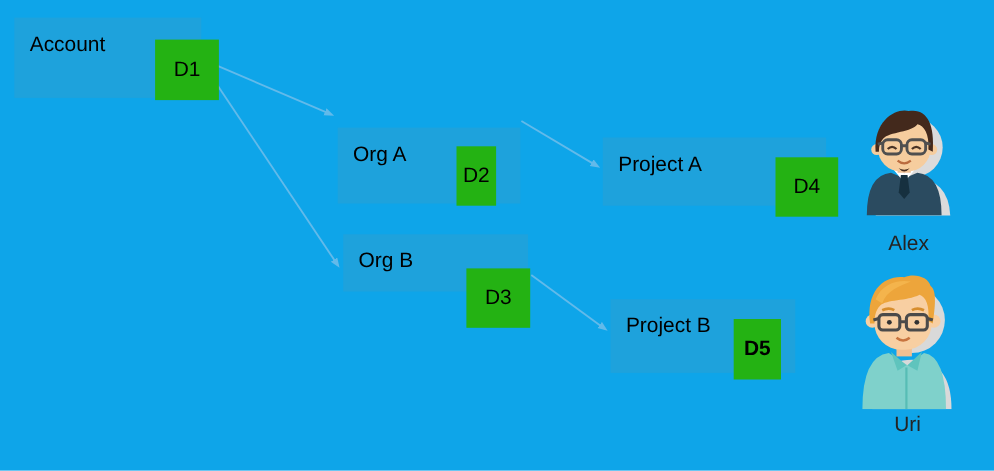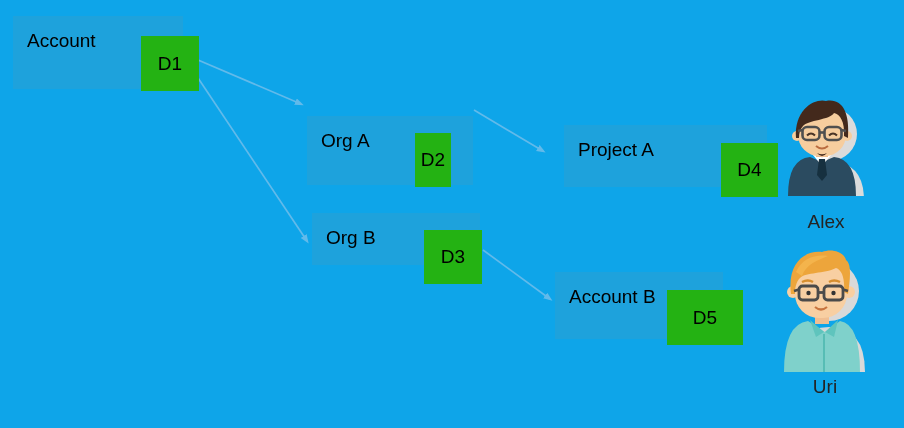--- a/index.html
+++ b/index.html
@@ -36,25 +36,25 @@
     font-size: 19px;
     color: #000;
   }
 
   
   .node-account   { left: 13px;  top: 16px;  width: 170px; height: 73px; }
   .node-account .badge   { left: 112px; top: 20px; width: 58px; height: 55px; margin-left: 16px; }
   .node-org-a     { left: 307px; top: 73px;  width: 166px; height: 69px; margin-top: 43px; }
   .node-org-a .badge     { left: 108px; top: 17px; width: 36px; height: 54px; }
   .node-org-b     { left: 312px; top: 213px; width: 168px; height: 52px; }
-  .node-org-b .badge     { left: 112px; top: 17px; width: 58px; height: 54px; }
-  .node-project-a { left: 564px; top: 125px; width: 167px; height: 62px; padding-left: 36px; }
+  .node-org-b .badge     { left: 112px; top: 31px; width: 58px; height: 54px; }
+  .node-project-a { left: 548px; top: 125px; width: 167px; height: 62px; padding-left: 36px; }
   .node-project-a .badge { left: 112px; top: 18px; width: 57px; height: 54px; margin-left: 45px; }
   .node-project-b { left: 555px; top: 272px; width: 168px; height: 67px; }
-  .node-project-b .badge { left: 112px; top: 18px; width: 76px; height: 55px; }
+  .node-project-b .badge { left: 112px; top: 18px; width: 43px; height: 55px; font-weight: bold; }
 
   .user-card { position: absolute; text-align: center; }
   .user-card.alex { left: 786px; top: 96px;  width: 80px; }
   .user-card.uri  { left: 782px; top: 246px; width: 86px; }
   .user-name {
     margin-top: 15px;
     font-size: 19px;
     color: #242424;
   }
   .user-card.uri .user-name { margin-top: 4px; }
@@ -91,21 +91,21 @@
     <span class="node-label">Org B</span>
     <div class="badge">D3</div>
   </div>
 
   <div class="node node-project-a">
     <span class="node-label">Project A</span>
     <div class="badge">D4</div>
   </div>
 
   <div class="node node-project-b">
-    <span class="node-label">Account B</span>
+    <span class="node-label">Project B</span>
     <div class="badge">D5</div>
   </div>
 
   <div class="user-card uri">
     <svg class="avatar-svg" viewBox="0 0 86 126" width="86" height="126">
       <g fill="#D9D9D9" transform="translate(9,5)">
         <circle cx="38" cy="40" r="30"></circle>
         <path d="M2 121 Q2 76 38 76 Q74 76 74 121 Z"></path>
       </g>
       <path d="M2 126 Q2 78 26 75 L43 86 L58 75 Q78 78 78 126 Z" fill="#7FD1CB"></path>

